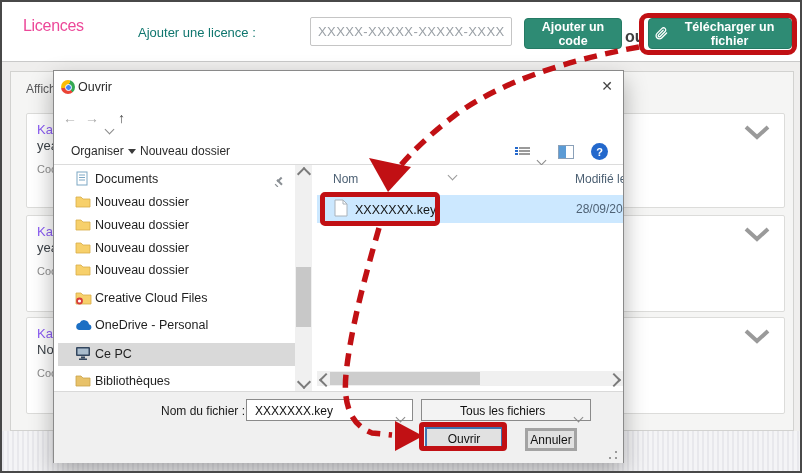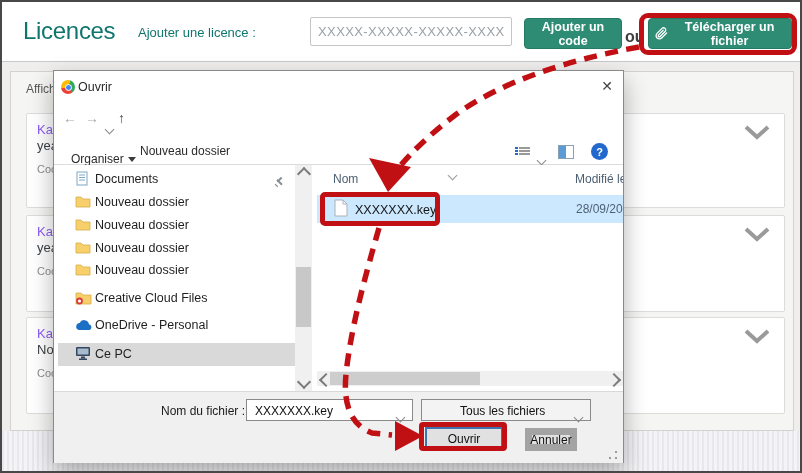--- a/index.html
+++ b/index.html
@@ -2,21 +2,21 @@
 <html><head>
 <meta charset="utf-8">
 <style>
   html,body{margin:0;padding:0;}
   body{font-family:"Liberation Sans",sans-serif;background:#d8d8d8;}
   .page{position:relative;width:798px;height:469px;border:2px solid #484848;background:#efeeed;overflow:hidden;}
   .abs{position:absolute;}
 
   
   .topbar{position:absolute;left:0;top:0;width:798px;height:59px;background:#ffffff;border-bottom:1px solid #c9c9c9;}
-  .pagetitle{position:absolute;left:21px;top:15px;font-size:24px;color:#0f766e;letter-spacing:-0.3px;}
+  .pagetitle{position:absolute;left:21px;top:15px;font-size:16px;color:#ec4899;letter-spacing:-0.3px;}
   .addlabel{position:absolute;left:136px;top:23px;font-size:13px;color:#0f766e;}
   .licinput{position:absolute;left:308px;top:15px;width:186px;height:27px;border:1px solid #c5c5c5;border-radius:2px;
     font-family:"Liberation Sans",sans-serif;font-size:13px;color:#9aa0a6;letter-spacing:.4px;padding:0 7px;background:#fff;}
   .greenbtn{position:absolute;height:31px;background:#2e8b74;border:1px solid #257a64;border-radius:4px;color:#fff;
     font-weight:bold;font-size:12.5px;display:flex;align-items:center;justify-content:center;gap:6px;box-sizing:border-box;}
   .ortext{position:absolute;left:623px;top:26px;font-size:16px;font-weight:bold;color:#3f3f3f;}
 
   
   .panel{position:absolute;left:8px;top:69px;width:784px;height:360px;background:#f5f5f4;border:1px solid #d2d2d0;box-sizing:border-box;}
   .filtertext{position:absolute;left:15px;top:10px;font-size:12px;color:#58585a;}
@@ -181,21 +181,21 @@
           <svg width="13" height="13" viewBox="0 0 16 16" fill="none" stroke="#6a7680" stroke-width="1.6">
             <circle cx="6.5" cy="6.5" r="4.5"></circle>
               <line x1="10" y1="10" x2="14.5" y2="14.5"></line>
           </svg>
         </span>
         <input style="position: absolute; left: 26px; top: 4px; width: 148px; border: 0px; outline: none; font-family: &quot;Liberation Sans&quot;, sans-serif; font-size: 11.5px; color: rgb(51, 51, 51); background: transparent;" placeholder="Rechercher dans : 00000001">
       </div>
     </div>
 
     <div class="toolrow">
-      <span class="toollabel" style="left:17px;margin-top:8px;">
+      <span class="toollabel" style="left:17px;">
         <span>Organiser</span><span class="caret-dn"></span>
       </span>
       <span class="toollabel" style="left:86px;">Nouveau dossier</span>
       <span class="lvicon" style="left:461px;top:7px;">
           <i></i>
           <i></i>
           <i></i>
         </span>
       <span class="abs" style="left:484px;top:11px;"><span class="chev"></span></span>
       <span class="previcon" style="left:504px;top:6px;"></span>
@@ -272,20 +272,26 @@
         <span class="ic">
           <svg width="16" height="15" viewBox="0 0 16 15">
               <rect x="1" y="1" width="14" height="9" rx="1" fill="#33465e"></rect>
               <rect x="2.5" y="2.5" width="11" height="6" fill="#a9bccd"></rect>
               <rect x="6" y="10.5" width="4" height="2" fill="#33465e"></rect>
               <rect x="4" y="12.5" width="8" height="1.5" fill="#33465e"></rect>
             </svg>
         </span>
         <span class="lbl">Ce PC</span>
       </div>
+      <div class="siderow" style="top:208px;">
+        <span class="ic"><svg width="16" height="14" viewBox="0 0 16 14">
+              <path d="M1 3 h5 l2 2 h7 v8 H1 z" fill="#e8c26a" stroke="#c9a24a" stroke-width="0.8"></path>
+            </svg></span>
+        <span class="lbl">Bibliothèques</span>
+      </div>
 
       <div class="vsb">
         <span class="sbarrow" style="left:4px;top:4px;transform:rotate(135deg);"></span>
         <div class="thumb"></div>
         <span class="sbarrow" style="left:4px;top:212px;transform:rotate(-45deg);"></span>
       </div>
 
       <span class="colhdr" style="left:278px;">Nom</span>
       <span class="abs" style="left:394px;top:0px;"><span class="chev" style="border-color:#9a9a9a;"></span></span>
       <span class="colhdr" style="left:520px;">Modifié le</span>
@@ -317,21 +323,21 @@
       </div>
 
       <div class="combo" style="left:367px;width:170px;background:#f3f3f3;">
         <span class="selecttext">Tous les fichiers</span>
         <span class="cv"><span class="chev"></span></span>
       </div>
 
       <button class="winbtn" style="left:371px;top:35px;width:78px;height:24px;border:2px solid #3f72ae;">
         <span>Ouvrir</span>
       </button>
-      <button class="winbtn" style="left:471px;top:36px;width:52px;height:23px;border:7px solid #a3a3a3;">
+      <button class="winbtn" style="left:471px;top:36px;width:52px;height:23px;border:3px solid #a3a3a3;">
         <span>Annuler</span>
       </button>
       <div class="grip"></div>
     </div>
   </div>
 
   <div class="redbox" style="left:637px;top:11px;width:148px;height:32px;border-radius:9px;"></div>
   <div class="redbox" style="left:318px;top:190px;width:110px;height:24px;border-radius:5px;"></div>
   <div class="redbox" style="left:417px;top:420px;width:78px;height:19px;border-radius:4px;"></div>
 

